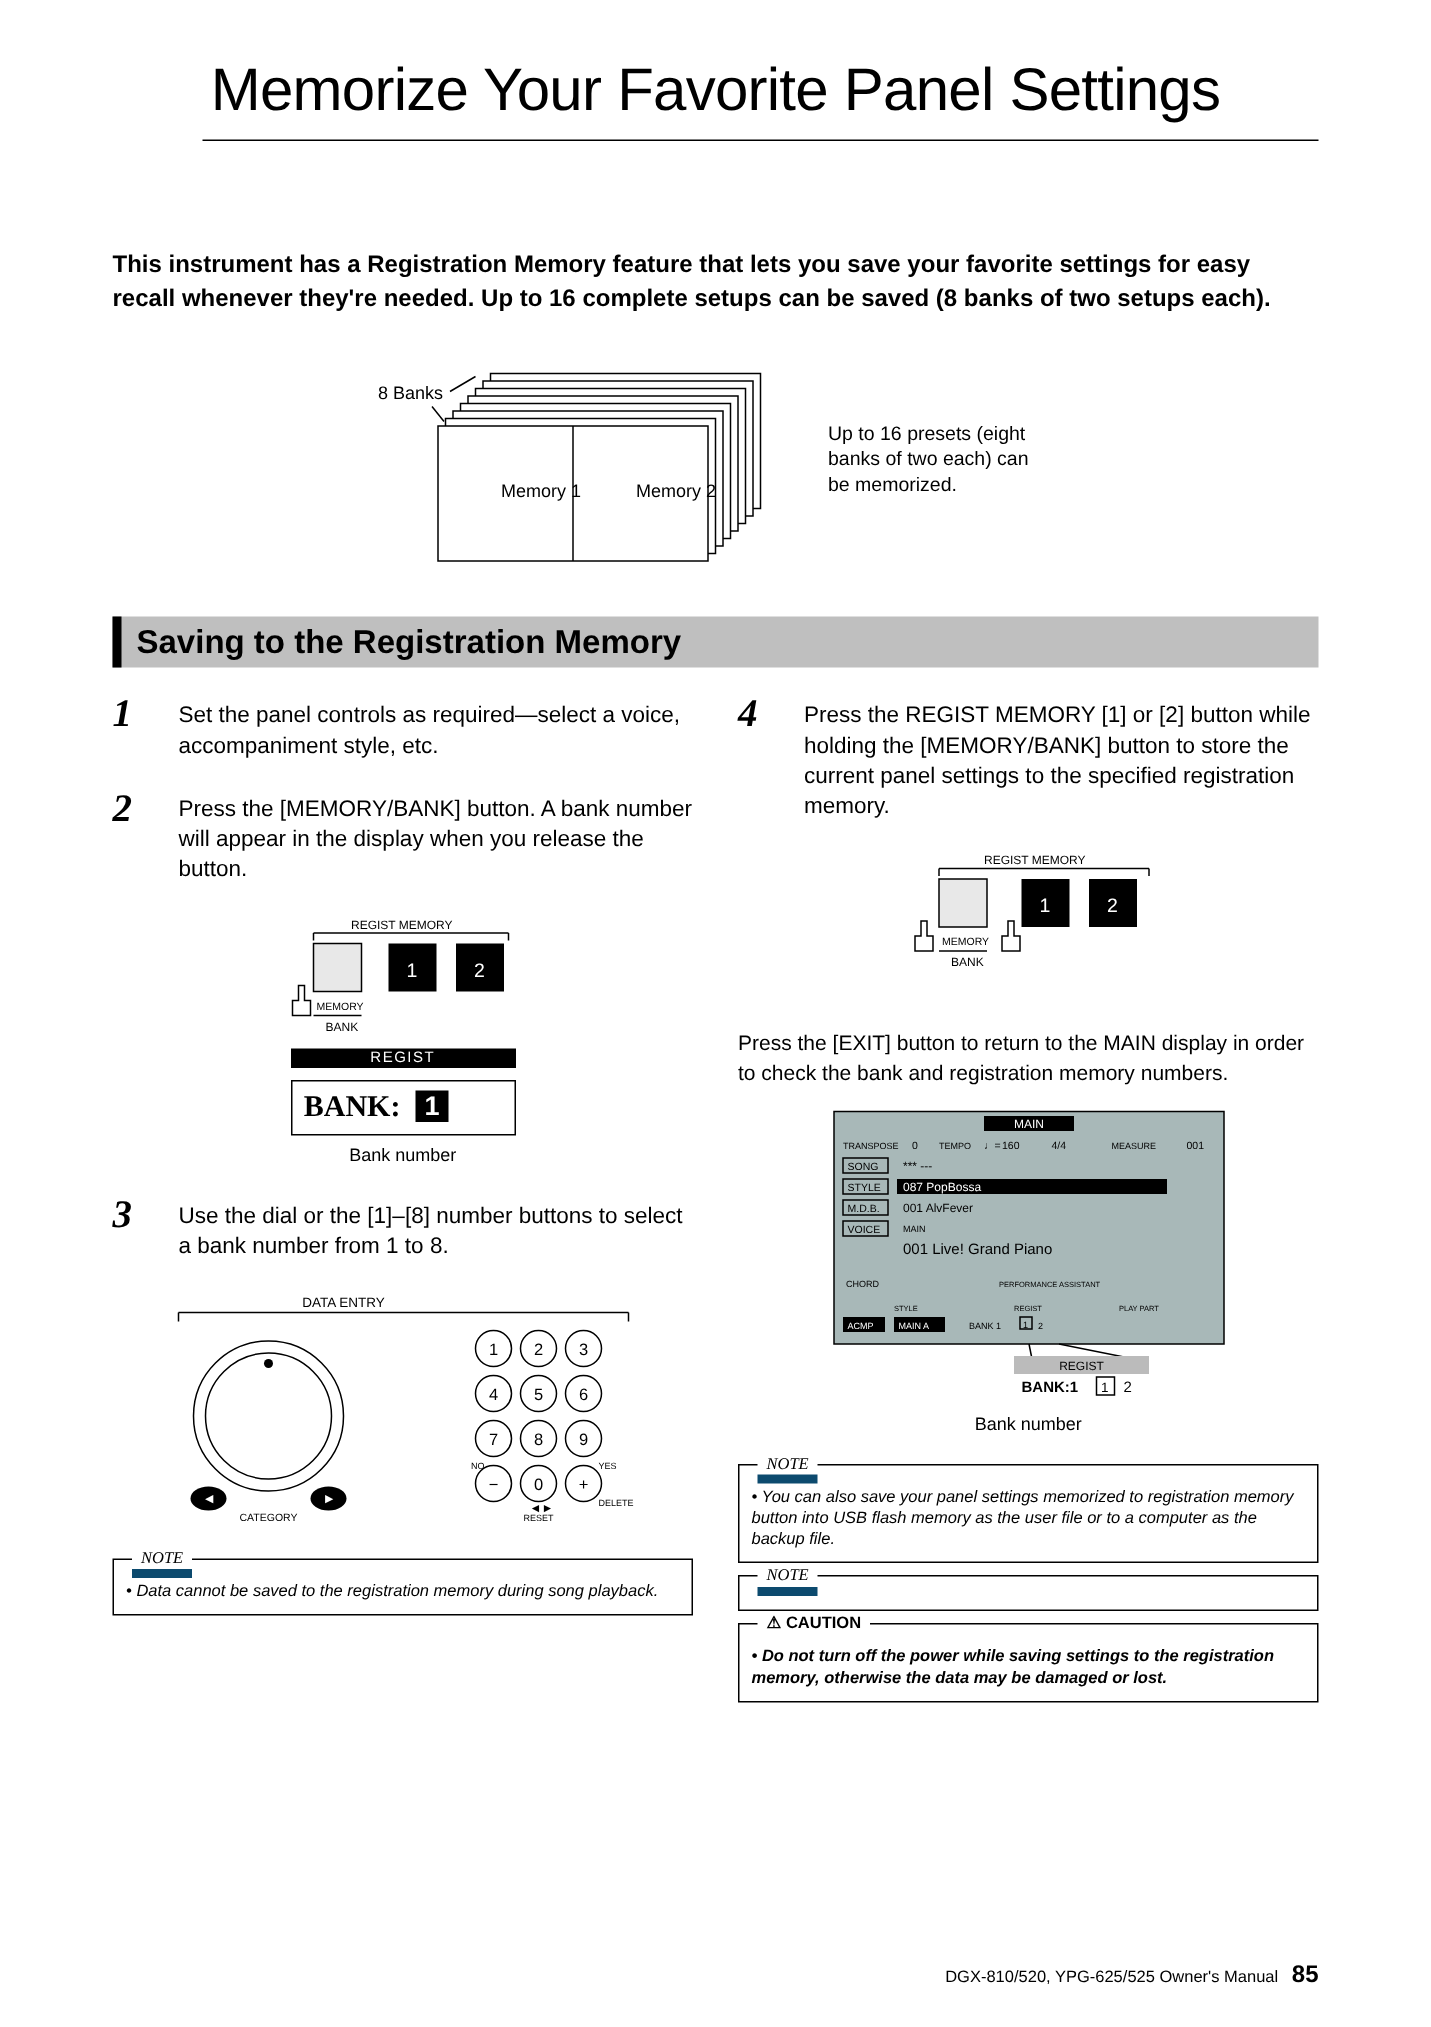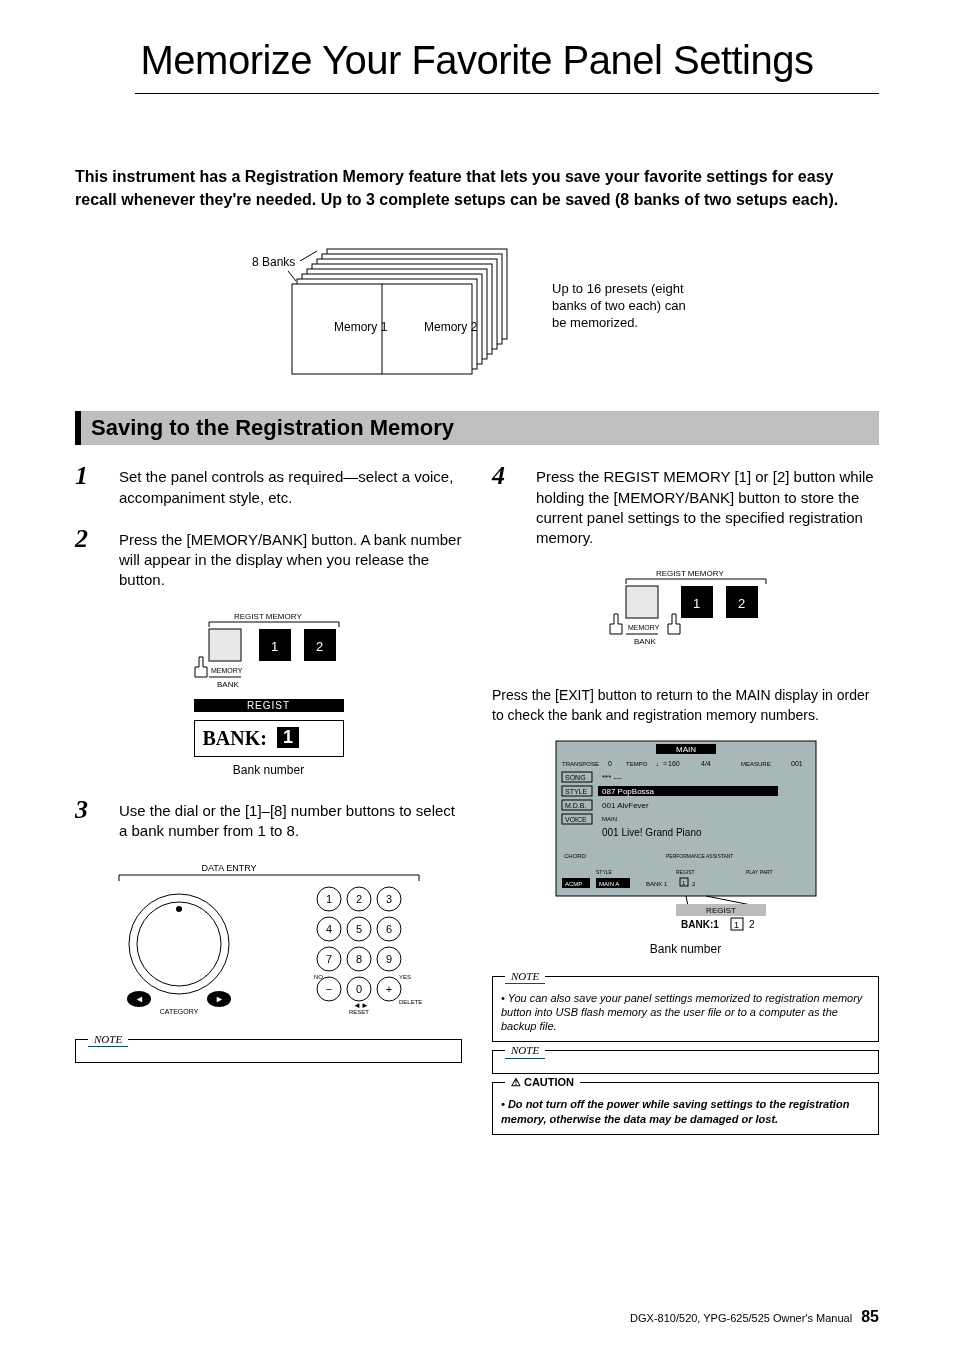--- a/index.html
+++ b/index.html
@@ -108,21 +108,21 @@
   }
   .note-label, .caution-label {
     position: absolute;
     top: -8px;
     left: 12px;
     background: #fff;
     padding: 0 6px;
     font-size: 11px;
     font-style: italic;
   }
-  .note-label { font-family: "Times New Roman", serif; font-style: italic; font-weight: normal; border-bottom: 1px solid #0c4a6e;}
+  .note-label { font-family: "Times New Roman", serif; font-style: italic; font-weight: normal; border-bottom: 6px solid #0c4a6e;}
   .caution-label { font-weight: bold; font-style: normal; }
   .caution-box { font-weight: bold; }
   .note-box ul, .caution-box ul { list-style: none; padding-left: 0; }
   .note-box li::before, .caution-box li::before { content: "• "; }
   .footer {
     position: absolute;
     bottom: 25px;
     right: 75px;
     font-size: 11px;
   }
@@ -164,21 +164,21 @@
   }
 </style>
 </head>
 <body>
 
 <div class="header-area">
   <h1 class="page-title">Memorize Your Favorite Panel Settings</h1>
   <hr class="title-rule">
 </div>
 
-<p class="intro">This instrument has a Registration Memory feature that lets you save your favorite settings for easy recall whenever they're needed. Up to 3 complete setups can be saved (8 banks of two setups each).</p>
+<p class="intro">This instrument has a Registration Memory feature that lets you save your favorite settings for easy recall whenever they're needed. Up to 16 complete setups can be saved (8 banks of two setups each).</p>
 
 <div class="banks-diagram">
   <svg class="banks-svg" viewBox="0 0 280 150">
     <g stroke="#000" fill="#fff" stroke-width="1">
       <rect x="75" y="18" width="180" height="90"></rect>
       <rect x="70" y="23" width="180" height="90"></rect>
       <rect x="65" y="28" width="180" height="90"></rect>
       <rect x="60" y="33" width="180" height="90"></rect>
       <rect x="55" y="38" width="180" height="90"></rect>
       <rect x="50" y="43" width="180" height="90"></rect>
@@ -290,20 +290,23 @@
         <text x="290" y="120" font-size="6">YES</text>
         <text x="290" y="145" font-size="6">DELETE</text>
         <text x="250" y="155" font-size="6" text-anchor="middle">RESET</text>
         <text x="244" y="149" font-size="8">◄</text>
         <text x="252" y="149" font-size="8">►</text>
       </svg>
     </div>
 
     <div class="note-box">
       <span class="note-label">NOTE</span>
+      <ul>
+          <li>Data cannot be saved to the registration memory during song playback.</li>
+        </ul>
     </div>
 
   </div>
 
   <div class="col">
 
     <div class="step">
       <div class="step-num">4</div>
       <div class="step-text">Press the REGIST MEMORY [1] or [2] button while holding the [MEMORY/BANK] button to store the current panel settings to the specified registration memory.</div>
     </div>

